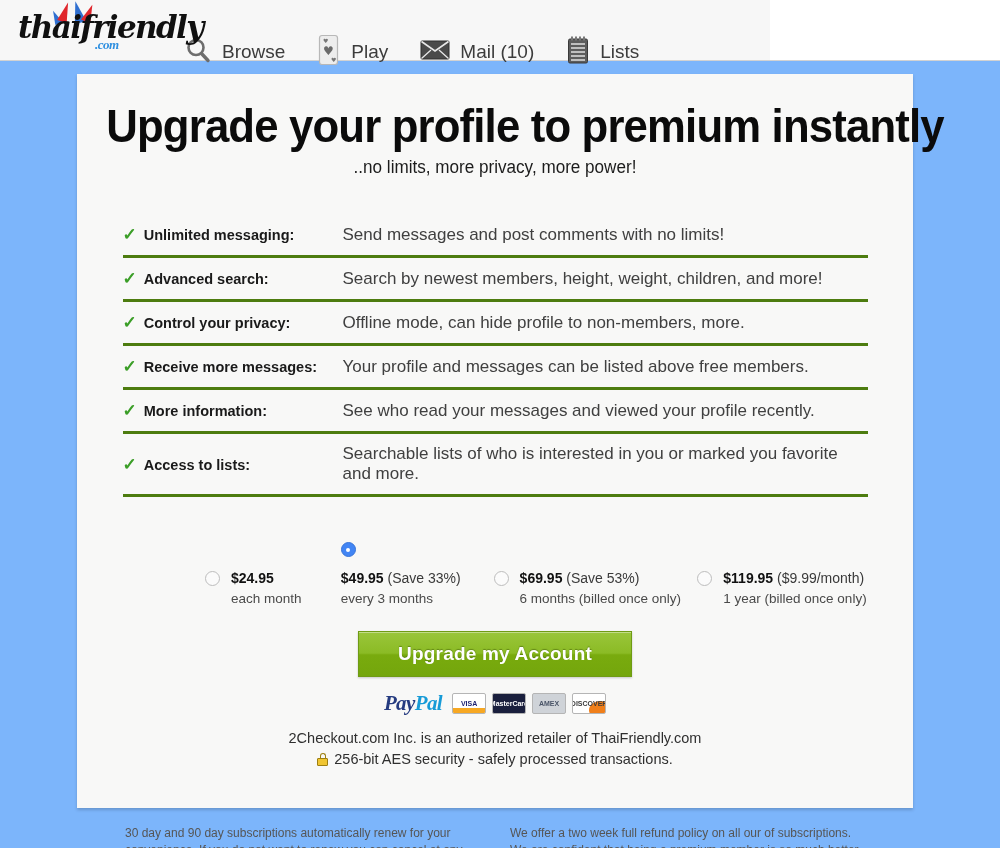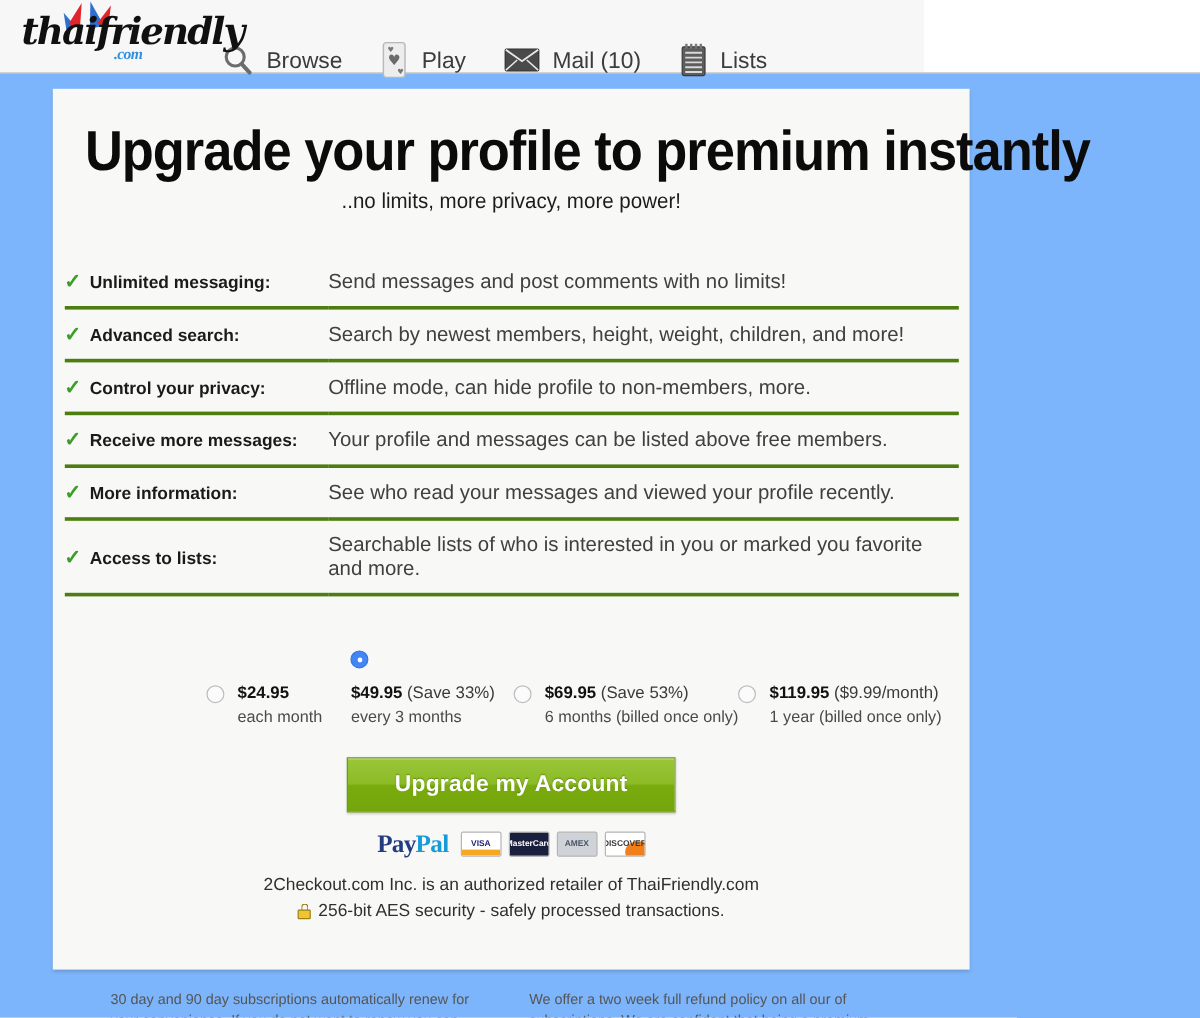--- a/index.html
+++ b/index.html
@@ -112,23 +112,23 @@
     white-space: nowrap;
   }
   .nav-icon {
     display: block;
     flex: none;
   }
 
   
   .card {
     position: absolute;
-    left: 44px;
+    left: 77px;
     top: 74px;
-    width: 764px;
+    width: 836px;
     height: 734px;
     background: #f8f8f7;
     box-shadow: 0 2px 3px rgba(0,0,0,0.18);
   }
 
   .headline {
     text-align: center;
     margin: 0;
     padding-top: 24px;
     font-family: "Liberation Sans Narrow", "Liberation Sans", sans-serif;
@@ -252,20 +252,21 @@
   
   .paylogos {
     display: flex;
     justify-content: center;
     align-items: center;
     gap: 6px;
     margin-top: 14px;
   }
   .paypal {
     font-family: "Liberation Serif", serif;
+    font-style: italic;
     font-weight: bold;
     font-size: 21px;
     letter-spacing: -0.6px;
     margin-right: 4px;
   }
   .pp-pay { color: #253b80; }
   .pp-pal { color: #179bd7; }
   .cardlogo {
     width: 34px;
     height: 21px;

